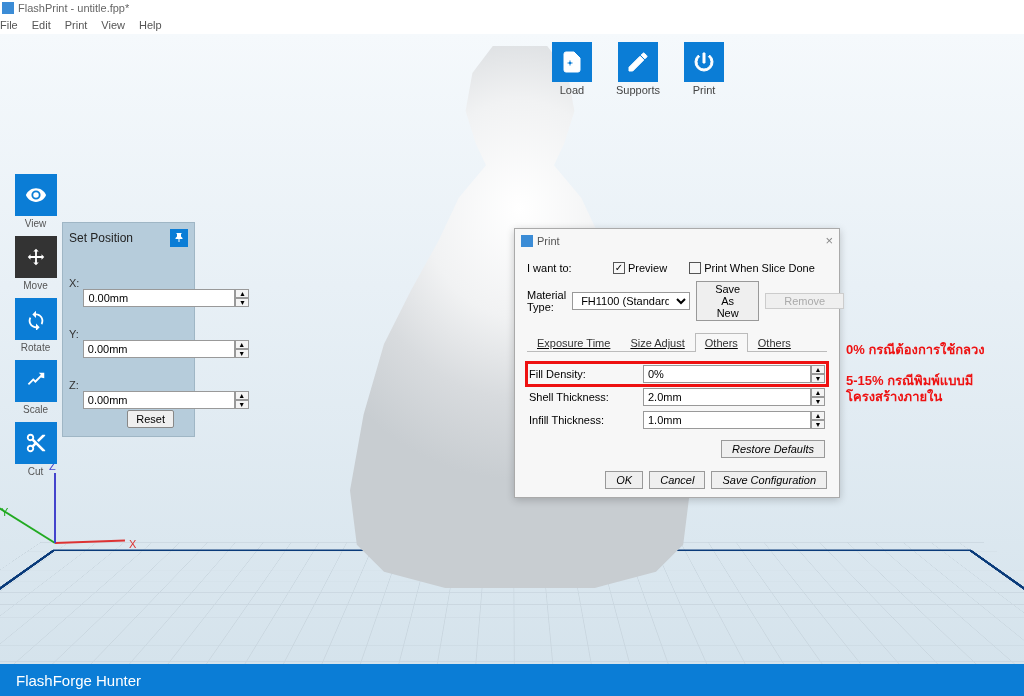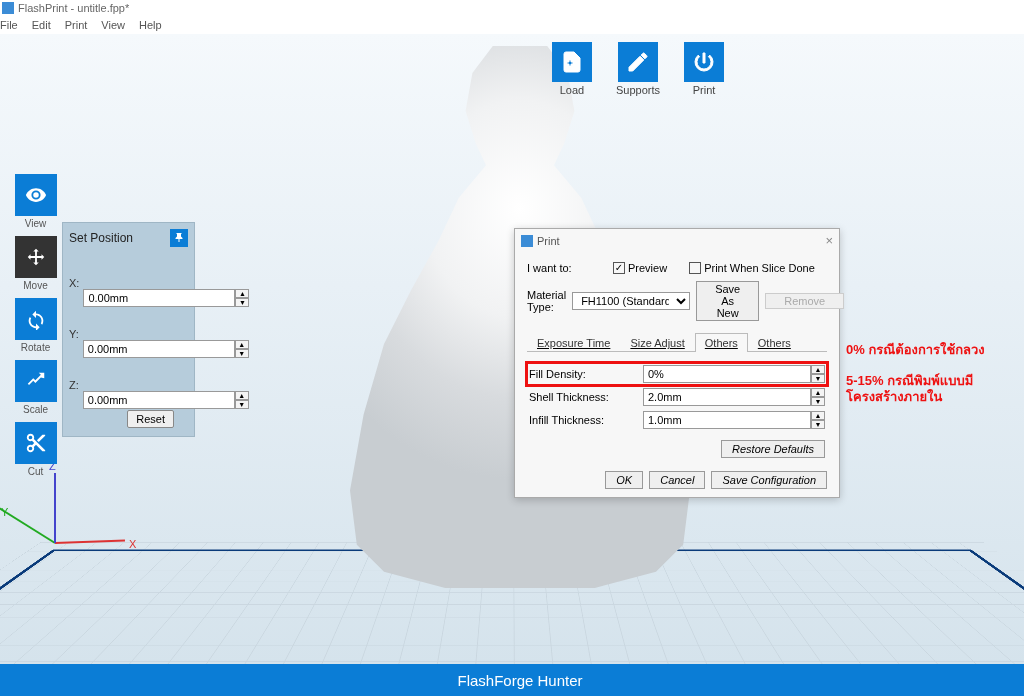--- a/index.html
+++ b/index.html
@@ -121,21 +121,21 @@
       40% 22%, 37% 18%, 34% 12%, 36% 5%
     );
     filter: drop-shadow(0 0 0 #e11);
   }
   .model::before{
     content:""; position:absolute; inset:-2px;
     clip-path: inherit;
   }
 
   
-  .statusbar{ position:absolute; left:0; right:0; bottom:0; height:32px; background:#0b7dd6; color:#fff; display:flex; align-items:center; padding-left:16px; font-size:15px;justify-content:center;}
+  .statusbar{ position:absolute; left:0; right:0; bottom:0; height:32px; background:#0b7dd6; color:#fff; display:flex; align-items:center; padding-left:16px; font-size:15px;}
 </style>
 </head>
 <body>
 
 <div class="titlebar">
   <span class="logo"></span>
   <span class="title">FlashPrint - untitle.fpp*</span>
 </div>
 
 <div class="menubar">

